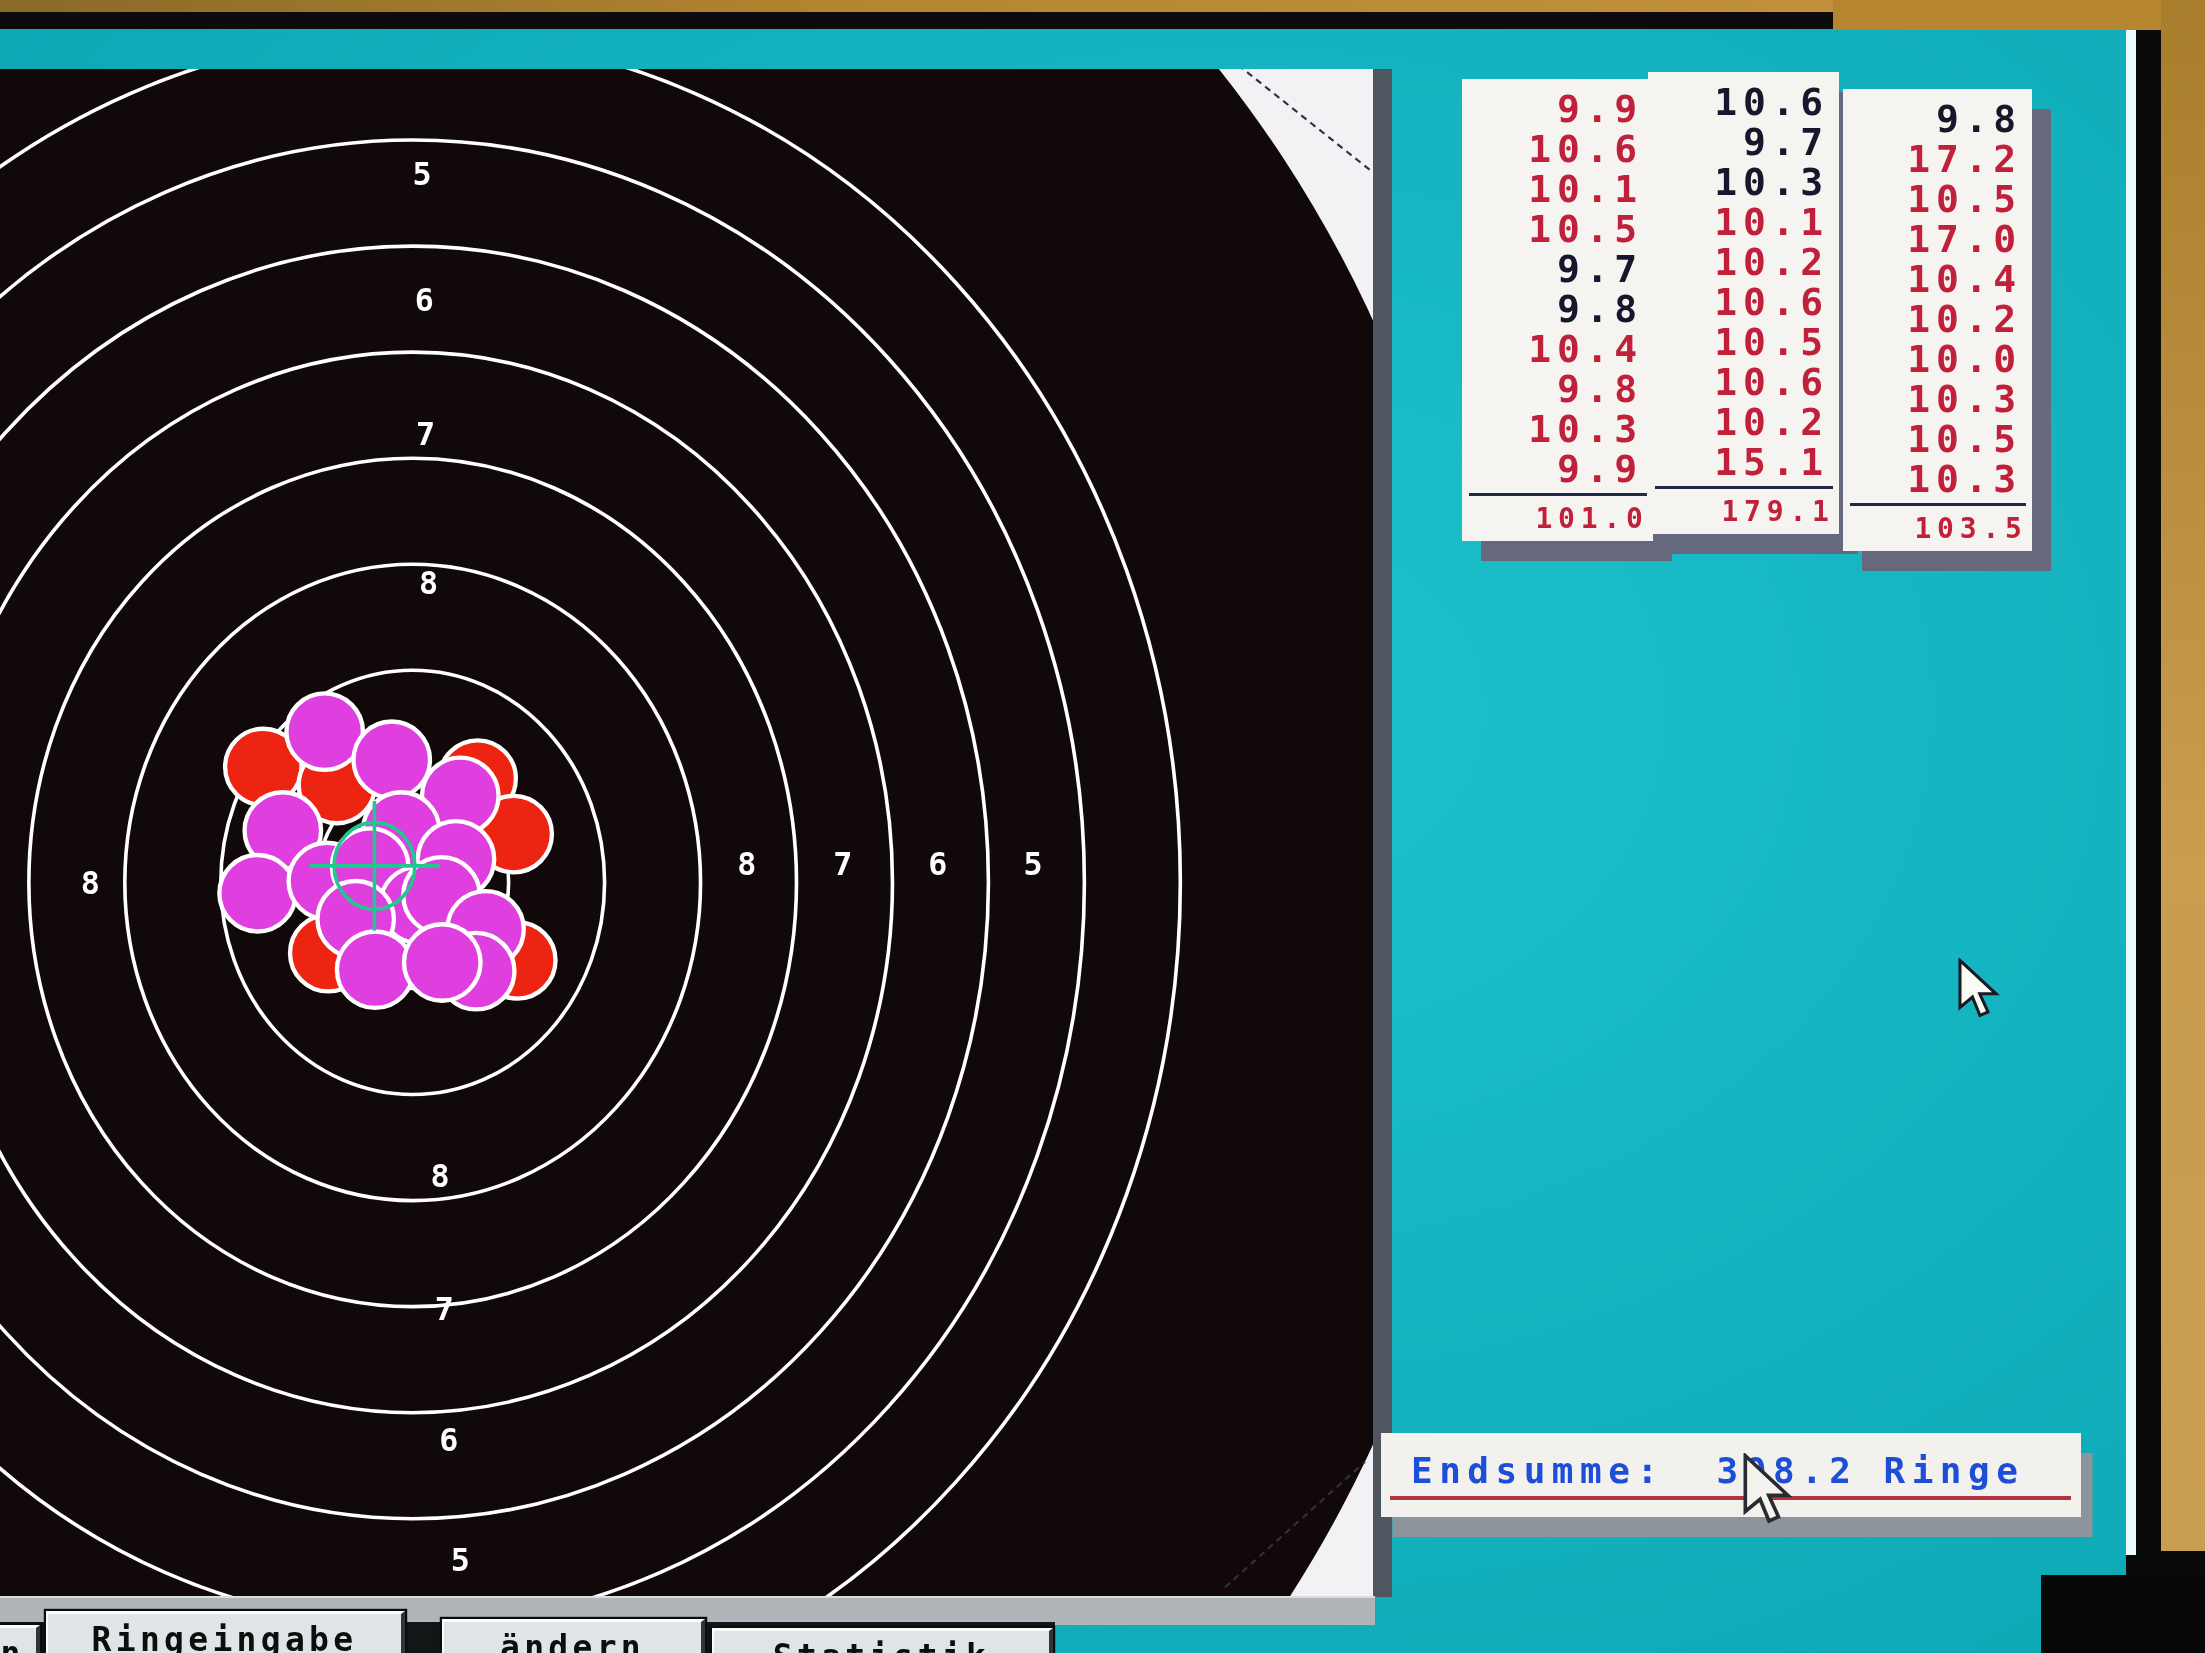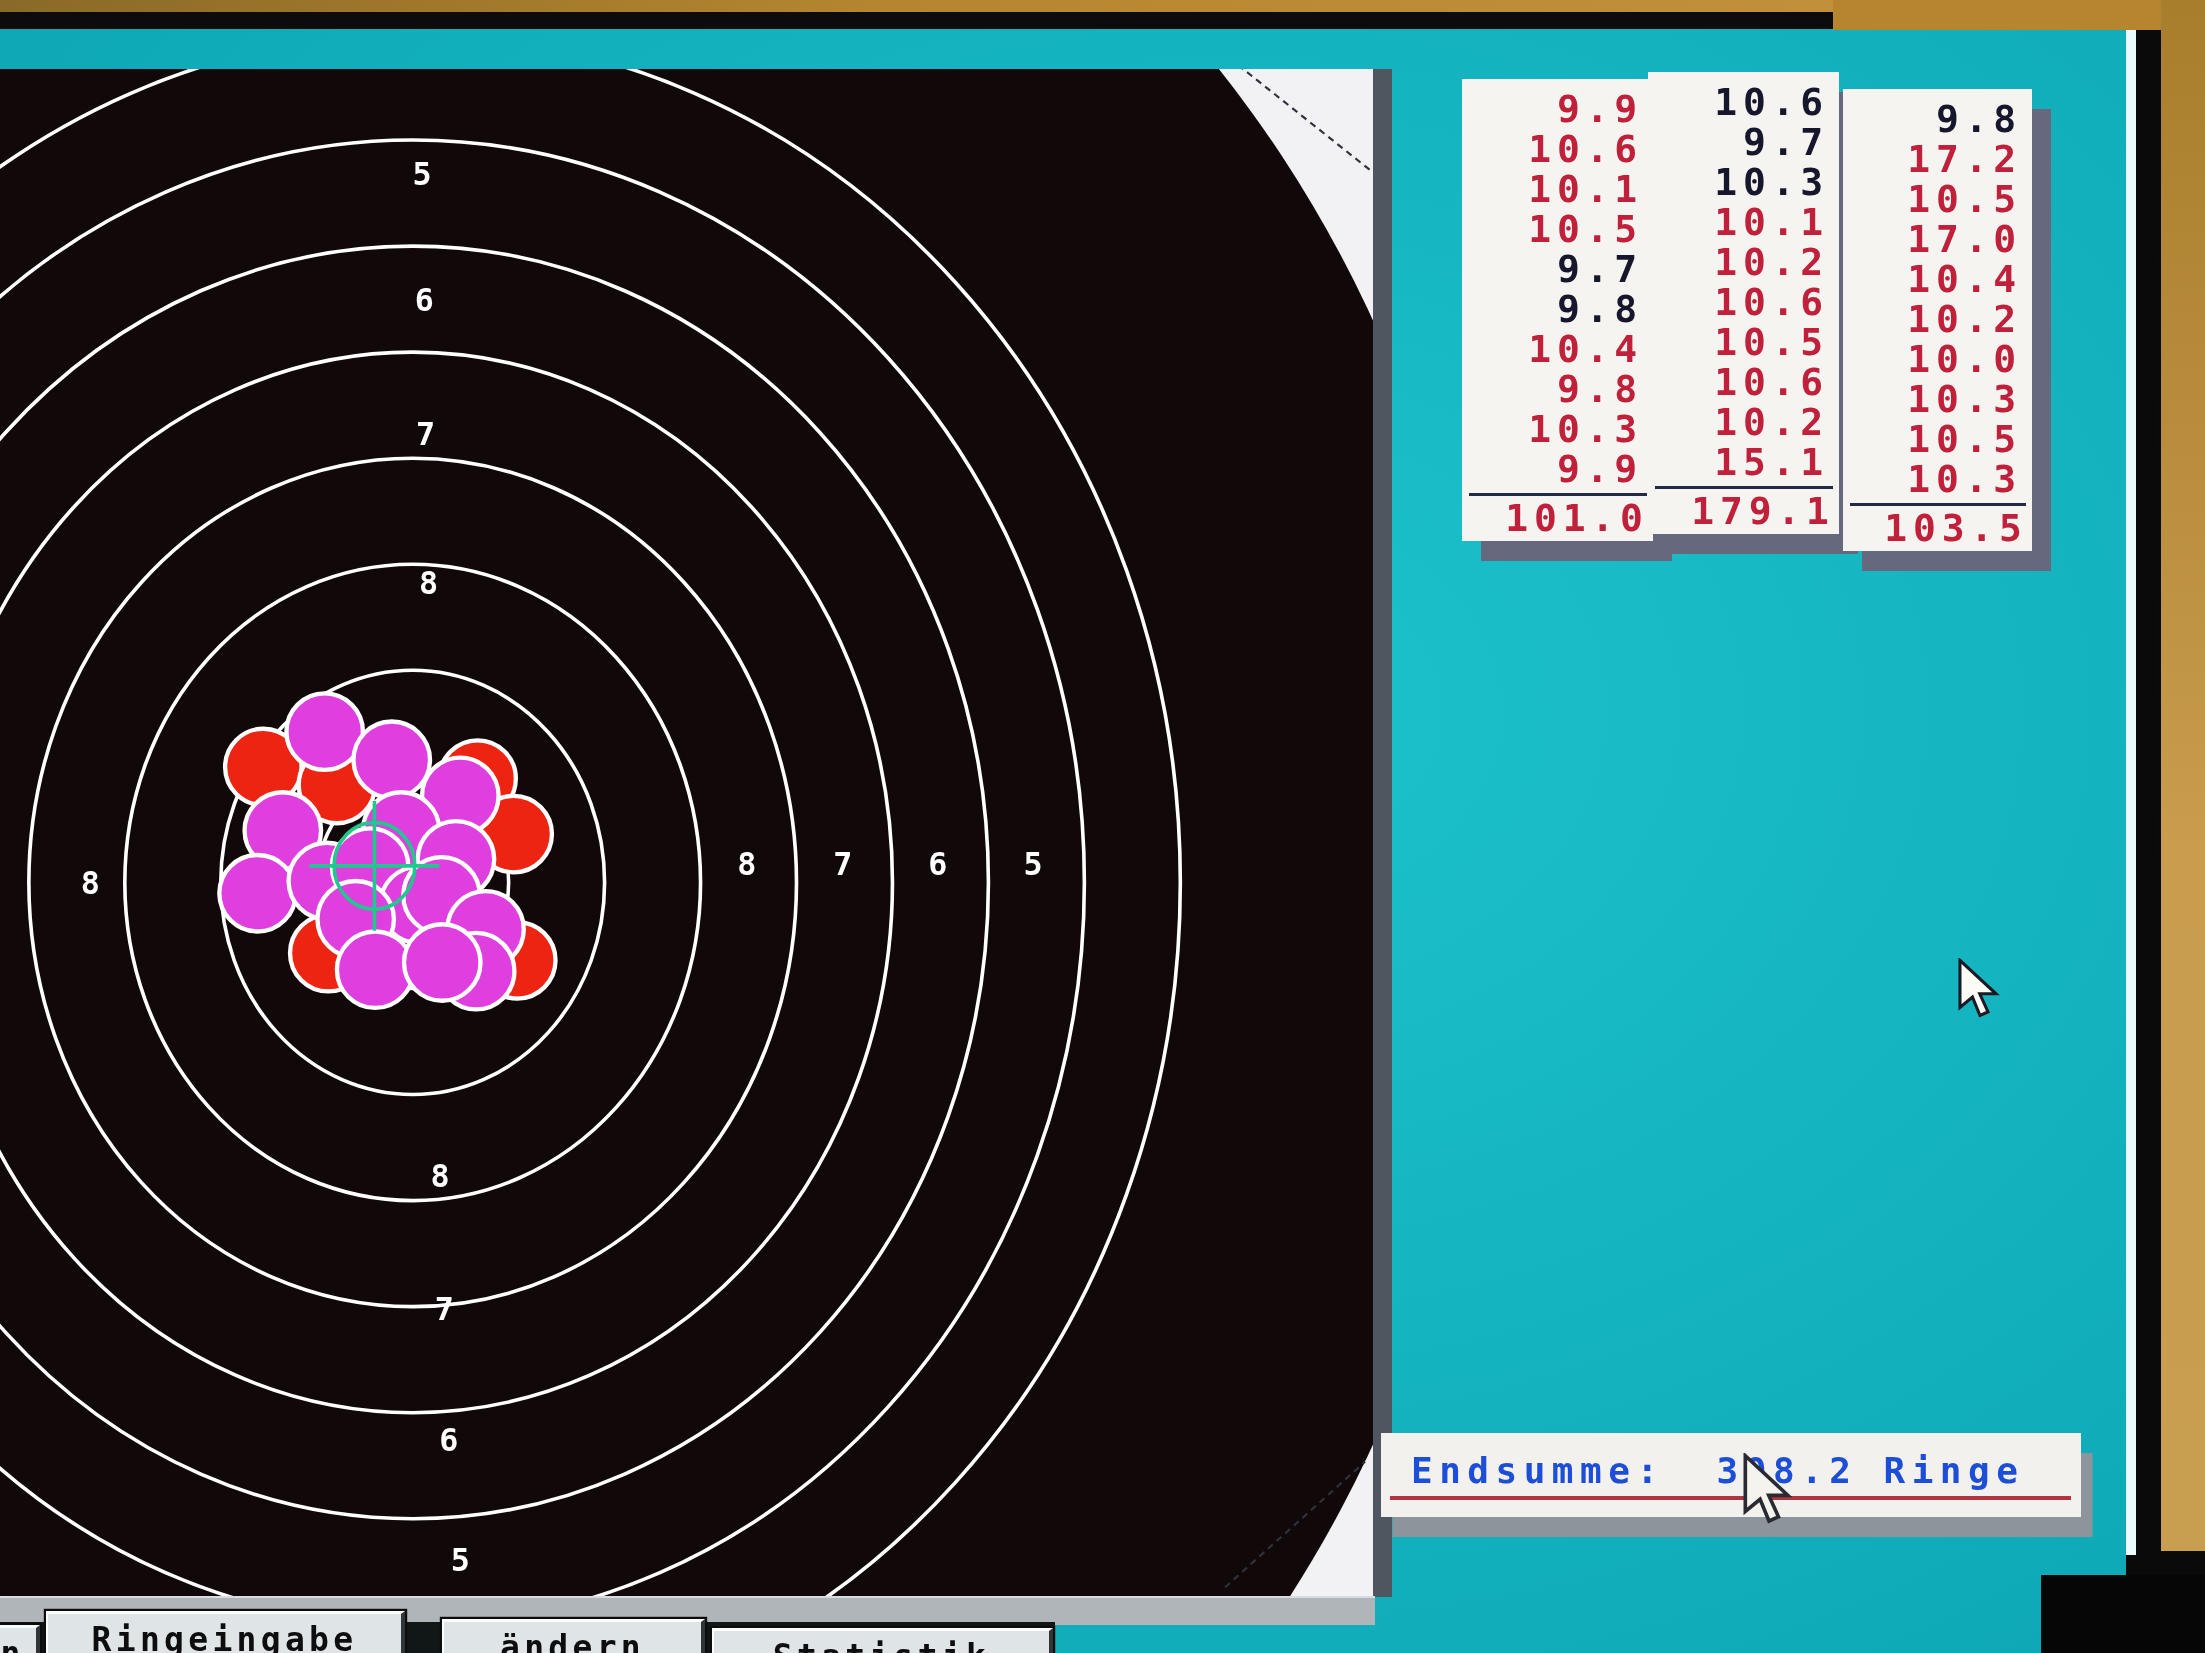--- a/index.html
+++ b/index.html
@@ -25,21 +25,21 @@
   .panel-border{left:1373px;top:69px;width:19px;height:1528px;background:#50565f;}
   .bottom-strip{left:0;top:1596px;width:1375px;height:27.4px;background:#b0b5ba;border-top:2.2px solid #d8dcde;}
 
   
   .card{position:absolute;background:#f5f4f1;box-shadow:19px 20px 0 #66697e;padding-top:10px;}
   .card .val{display:block;text-align:right;font-size:38px;font-weight:bold;height:40px;line-height:40px;
              padding-right:10px;letter-spacing:5.8px;}
   .c-red{color:#c0203a;}
   .c-dark{color:#16162c;}
   .card .rule{margin:4.3px 5.8px 0 7.2px;border-top:3.6px solid #232a46;}
-  .card .total{display:block;text-align:right;font-size:38px;font-weight:bold;height:45px;line-height:45px;
+  .card .total{display:block;text-align:right;font-size:28px;font-weight:bold;height:45px;line-height:45px;
                padding-right:4.3px;letter-spacing:5.8px;color:#c0203a;}
 
   
   .endsumme{left:1381px;top:1433px;width:700px;height:84px;background:#f2f1ee;box-shadow:11.5px 20px 0 #8d949b;}
   .endsumme .txt{position:absolute;left:30px;top:17.3px;font-size:36px;font-weight:bold;color:#1d4ed8;
                  letter-spacing:6.5px;white-space:pre;}
   .endsumme .uline{position:absolute;left:8.7px;right:10px;bottom:17.3px;height:3.6px;background:#b23440;}
 
   
   .btnbar{left:0;top:1622px;width:1055px;height:32px;background:#101716;}

